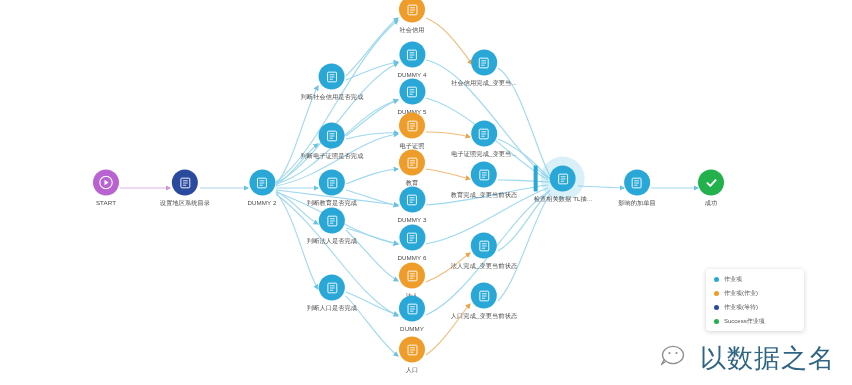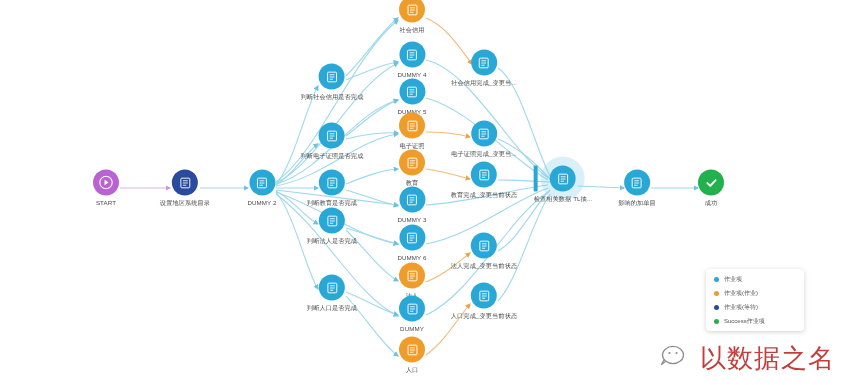--- a/index.html
+++ b/index.html
@@ -58,21 +58,21 @@
     z-index:6;
   }
   .legend-row{display:flex;align-items:center;margin-bottom:5px;}
   .legend-dot{width:5px;height:5px;border-radius:50%;margin-right:5px;flex:0 0 auto;}
   .legend-text{font-size:6px;color:#555;white-space:nowrap;}
   .watermark{
     position:absolute;left:660px;top:341px;
     display:flex;align-items:center;z-index:7;
   }
   .wm-text{
-    font-size:26px;color:#b91c1c;
+    font-size:26px;color:#0c4a6e;
     font-family:"Liberation Serif","DejaVu Serif",serif;
     letter-spacing:1px;
     opacity:.85;
   }
   .wm-icon{margin-right:6px;}
 </style>
 </head>
 <body>
 
 <div id="canvas">

